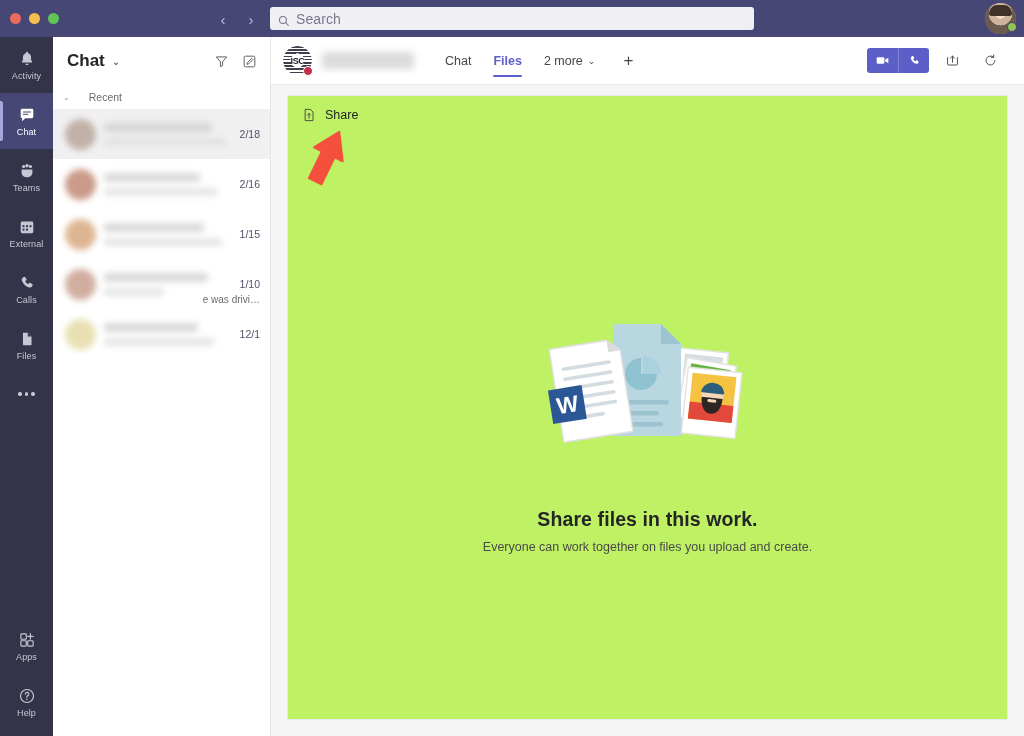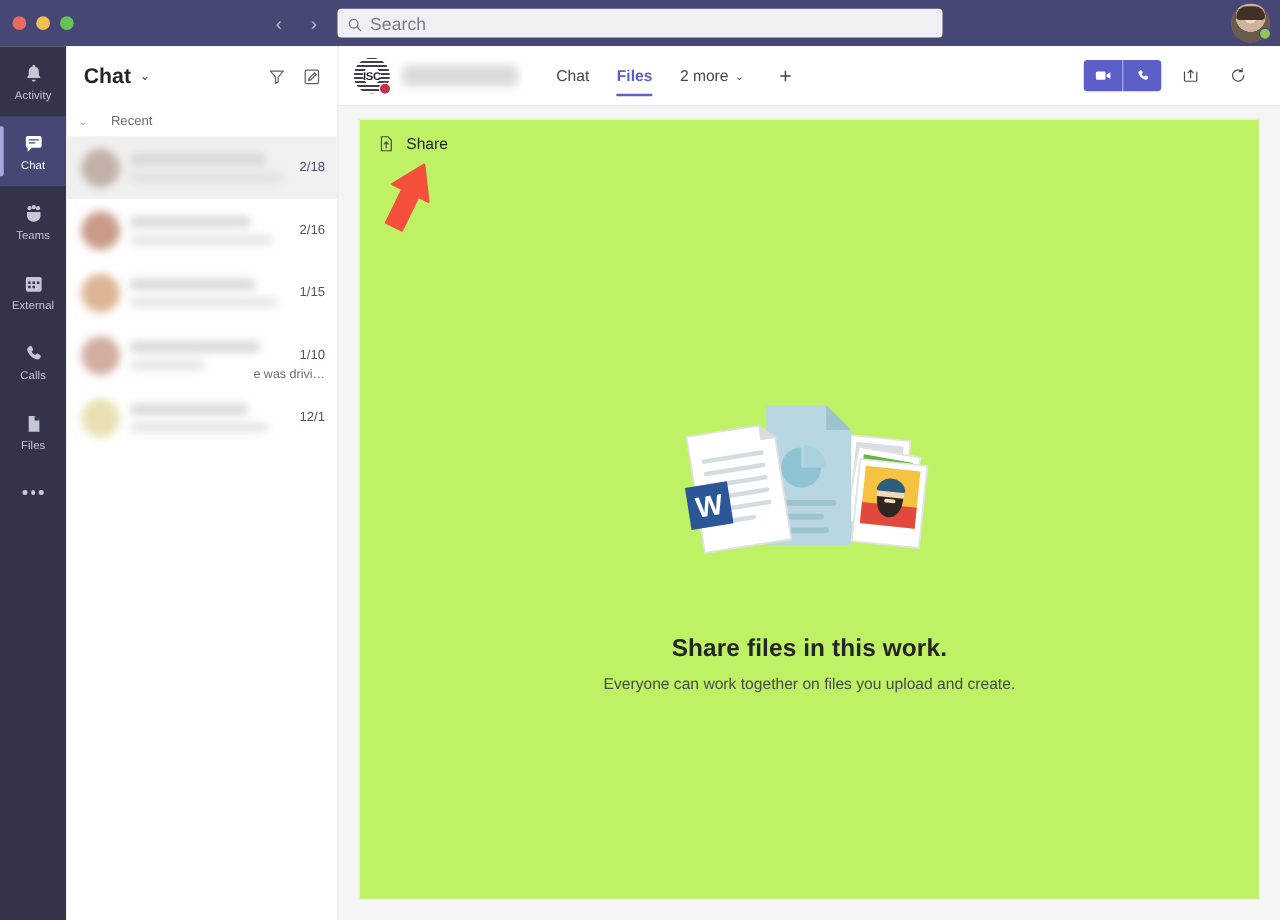--- a/index.html
+++ b/index.html
@@ -352,20 +352,43 @@
       </span>
       <span class="rail-label">Files</span>
     </div>
 
     <div class="rail-dots">
       <i></i>
         <i></i>
         <i></i>
     </div>
 
+    <div class="rail-bottom">
+      <div class="rail-item">
+        <span class="rail-ico">
+          <svg viewBox="0 0 20 20" width="18" height="18" fill="none" stroke="currentColor" stroke-width="1.3">
+            <rect x="3.2" y="3.2" width="6" height="6" rx="1"></rect>
+            <rect x="3.2" y="10.8" width="6" height="6" rx="1"></rect>
+            <rect x="10.8" y="10.8" width="6" height="6" rx="1"></rect>
+            <path d="M13.8 3v6M10.8 6h6" stroke-linecap="round"></path>
+          </svg>
+        </span>
+        <span class="rail-label">Apps</span>
+      </div>
+      <div class="rail-item">
+        <span class="rail-ico">
+          <svg viewBox="0 0 20 20" width="18" height="18" fill="none" stroke="currentColor" stroke-width="1.3">
+            <circle cx="10" cy="10" r="7.2"></circle>
+            <path d="M8.1 7.9a2 2 0 1 1 2.4 2c-.5.2-.7.6-.7 1.1v.4" stroke-linecap="round"></path>
+            <circle cx="9.85" cy="13.6" r=".85" fill="currentColor" stroke="none"></circle>
+          </svg>
+        </span>
+        <span class="rail-label">Help</span>
+      </div>
+    </div>
   </div>
 
   <div class="listpane">
     <div class="list-header">
       <span class="list-title">Chat</span>
       <span class="list-caret">⌄</span>
       <div class="list-header-actions">
         <span class="hdr-ico">
           <svg viewBox="0 0 18 18" width="15" height="15" fill="none" stroke="#616161" stroke-width="1.2">
             <path d="M2.8 3.5h12.4L10.3 9.2v4.6l-2.6 1.4V9.2z" stroke-linejoin="round"></path>

